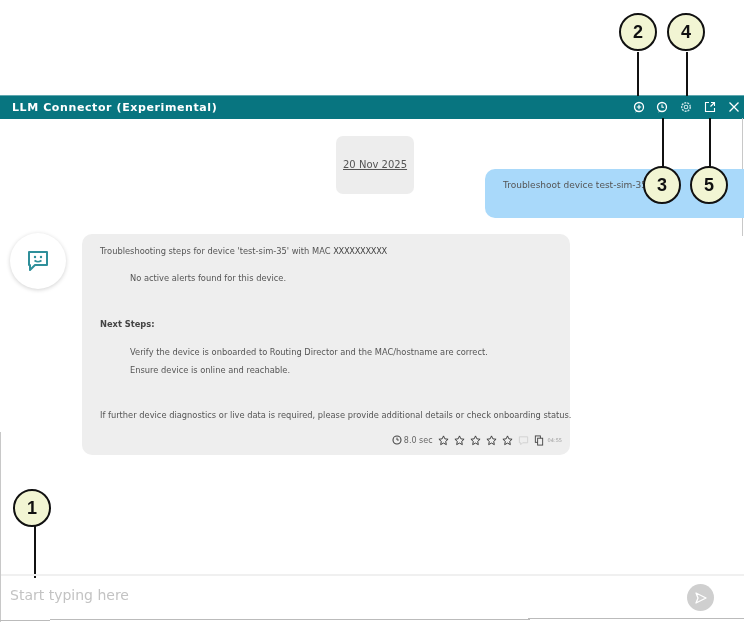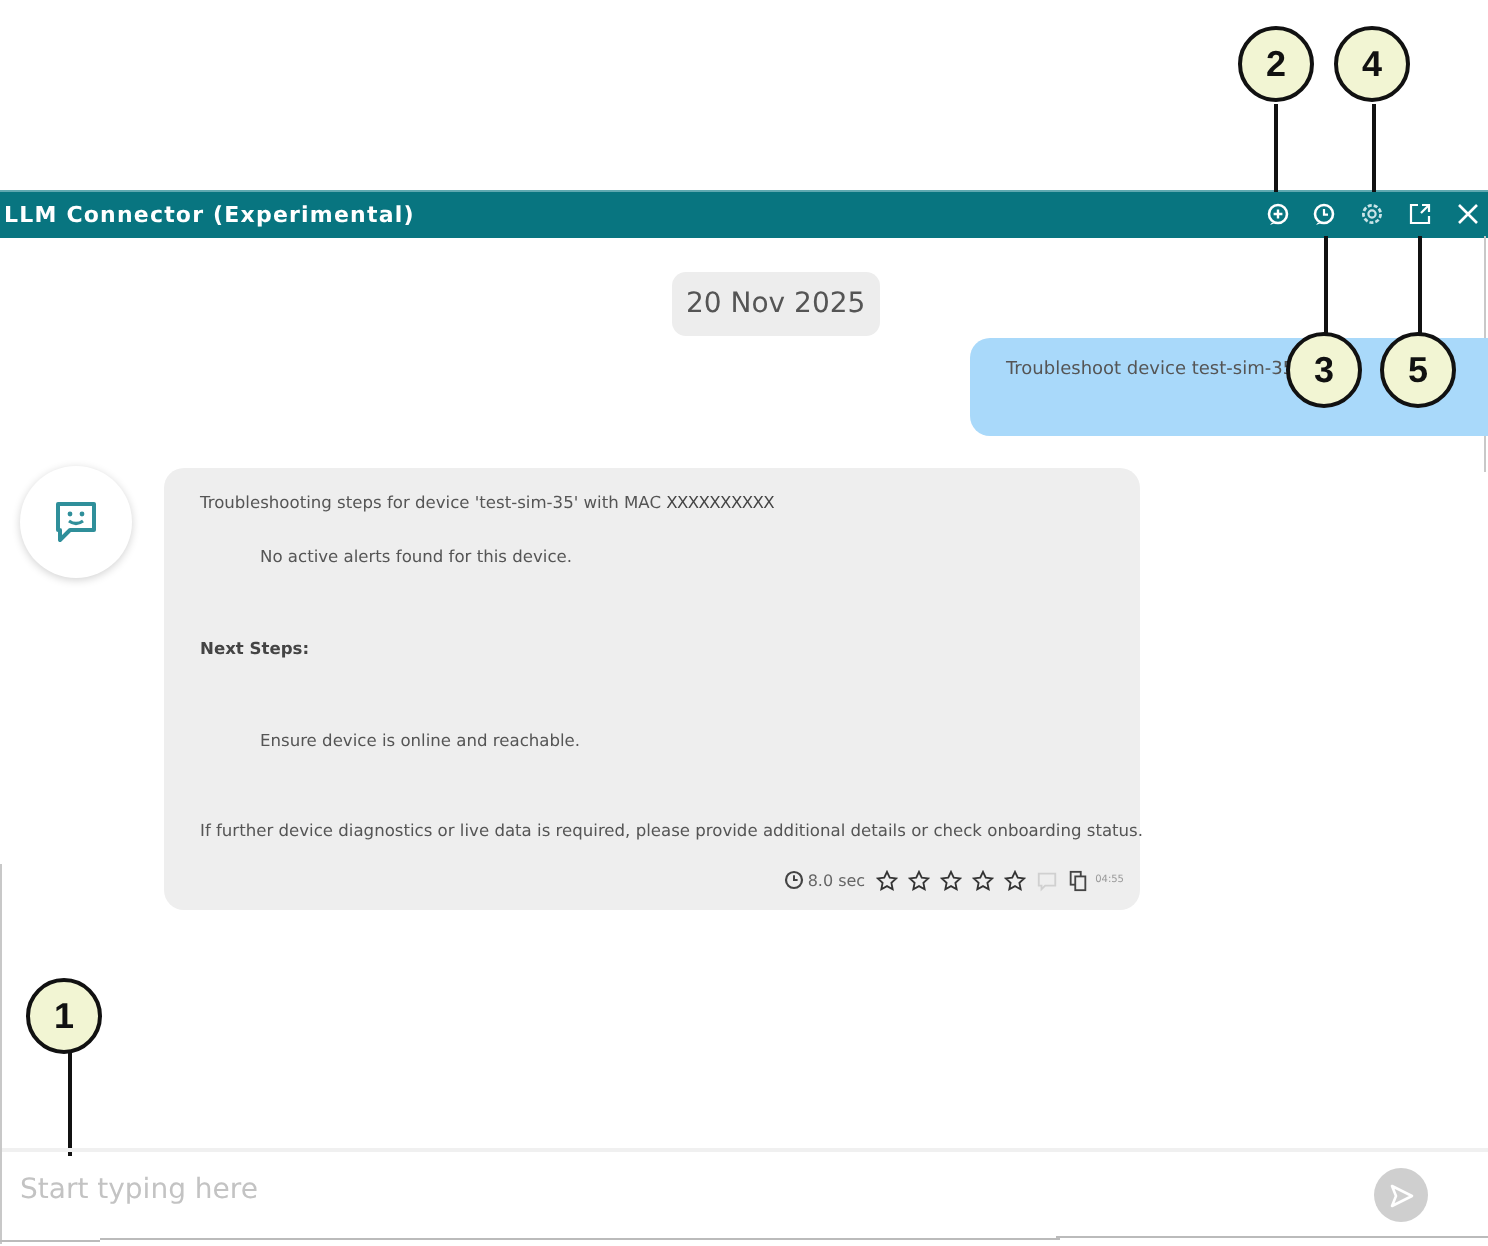--- a/index.html
+++ b/index.html
@@ -9,37 +9,37 @@
       font-family: "DejaVu Sans", sans-serif;
     }
     
     .titlebar {
       position: absolute; left: 0; top: 95px; width: 744px; height: 23px;
       background: #087580; border-top: 1px solid #5fa8b0;
       display: flex; align-items: center;
     }
     .title {
       color: #ffffff; font-size: 11px; font-weight: bold; letter-spacing: 0.6px;
-      padding-left: 2px; flex: 1; white-space: nowrap;
+      padding-left: 12px; flex: 1; white-space: nowrap;
     }
     .tb-icon {
       position: absolute; top: 4px; width: 14px; height: 14px;
       display: flex; align-items: center; justify-content: center; cursor: pointer;
     }
     .tb-icon svg { width: 12px; height: 12px; }
 
     
     .frame-right { position: absolute; left: 742px; top: 118px; width: 1px; height: 118px; background: #c8c8c8; }
     .frame-left { position: absolute; left: 0; top: 432px; width: 1px; height: 190px; background: #c8c8c8; }
 
     
     .date-chip {
-      position: absolute; left: 336px; top: 136px; height: 24px; padding: 4px 7px;
+      position: absolute; left: 336px; top: 136px; height: 24px; padding: 17px 7px;
       background: #ededed; border-radius: 7px;
-      font-size: 14px; color: #555; line-height: 24px;
+      font-size: 10px; color: #555; line-height: 24px; text-decoration: underline;
     }
 
     
     .user-msg {
       position: absolute; left: 485px; top: 169px; width: 259px; height: 49px;
       background: #a9d9fa; border-radius: 10px 0 0 10px;
       font-size: 9px; color: #555; line-height: 33px; padding-left: 18px; box-sizing: border-box;
       white-space: nowrap; overflow: hidden;
     }
 
@@ -150,20 +150,21 @@
     <path d="M9.5 12.5q3.5 2.5 7 0" fill="none" stroke="#2f8f9a" stroke-width="1.6"></path>
   </svg>
 </div>
 
 <div class="bot-msg">
   <div class="line" style="left:18px;top:12px">
     <span>Troubleshooting steps for device 'test-sim-35' with MAC </span><span class="mac">XXXXXXXXXX</span>
   </div>
   <div class="line" style="left:48px;top:39px">No active alerts found for this device.</div>
   <div class="line bold" style="left:18px;top:85px">Next Steps:</div>
+  <div class="line" style="left:48px;top:113px">Verify the device is onboarded to Routing Director and the MAC/hostname are correct.</div>
   <div class="line" style="left:48px;top:131px">Ensure device is online and reachable.</div>
   <div class="line" style="left:18px;top:176px">If further device diagnostics or live data is required, please provide additional details or check onboarding status.</div>
 
   <div class="msg-footer">
     <span style="display:flex;align-items:center;gap:2px">
       <svg width="10" height="10" viewBox="0 0 10 10">
           <circle cx="5" cy="5" r="4" fill="none" stroke="#444" stroke-width="1.1"></circle>
           <path d="M5 2.6V5h1.8" fill="none" stroke="#444" stroke-width="1"></path>
         </svg>
       <span>8.0 sec</span>

